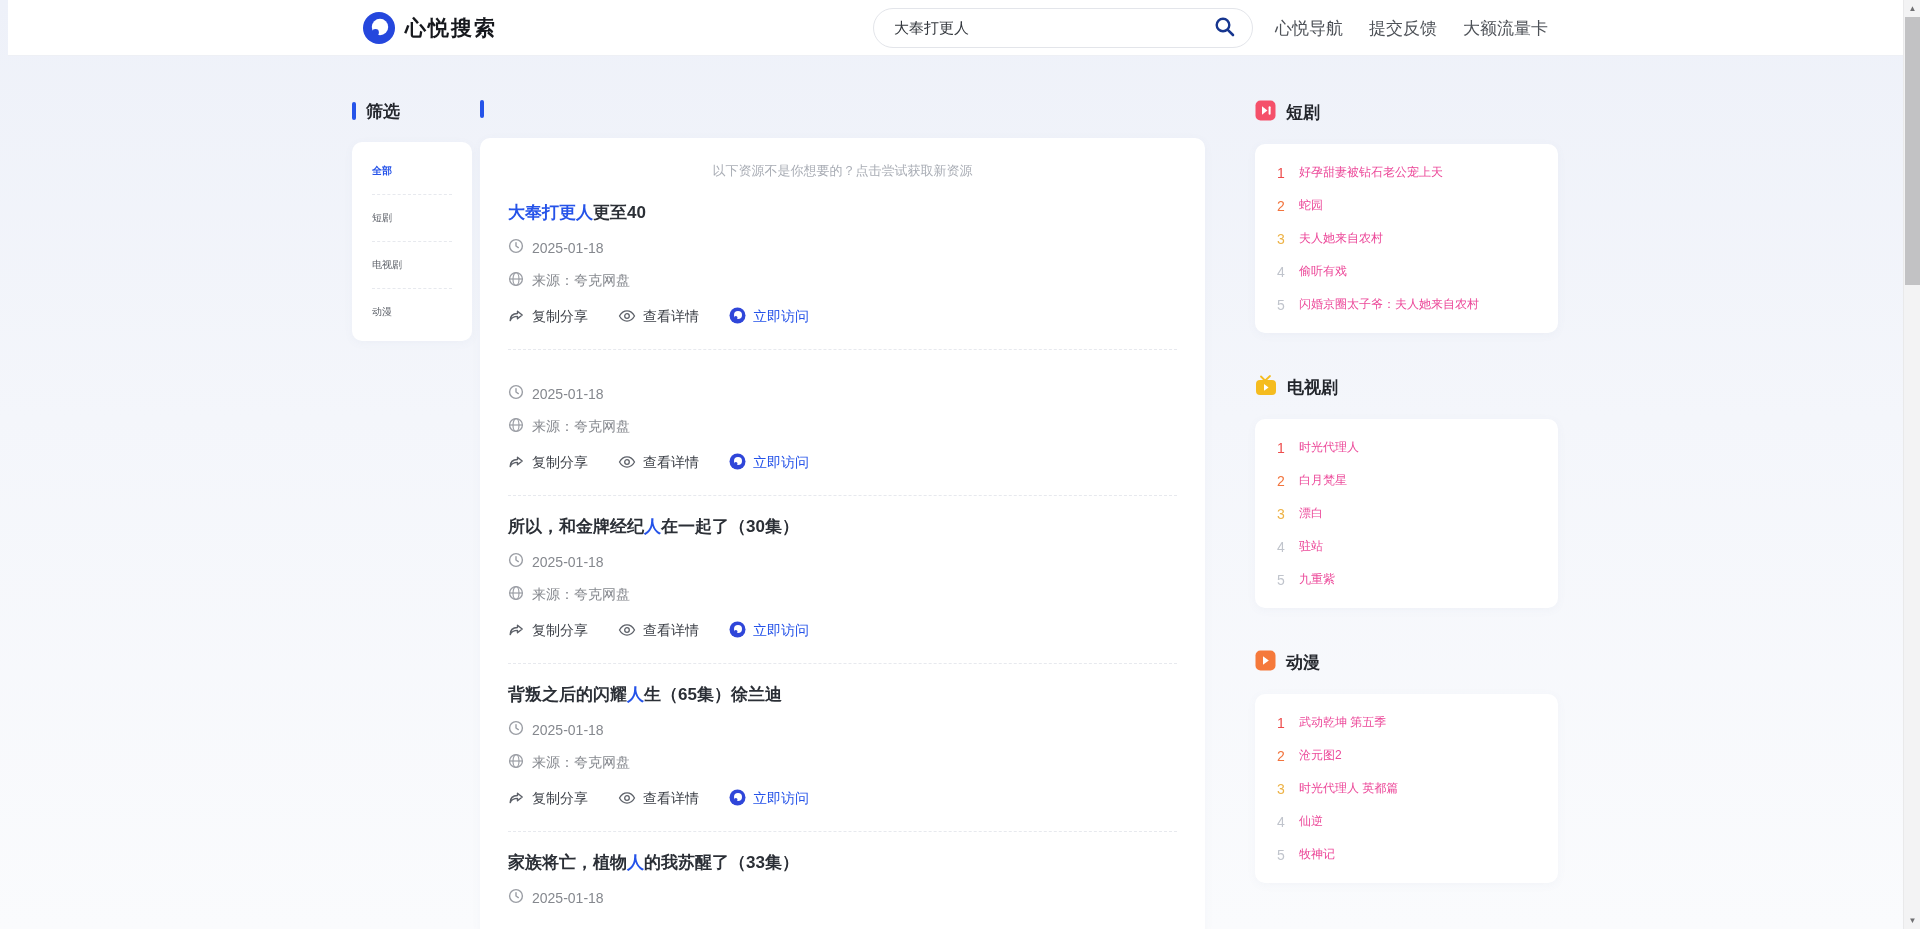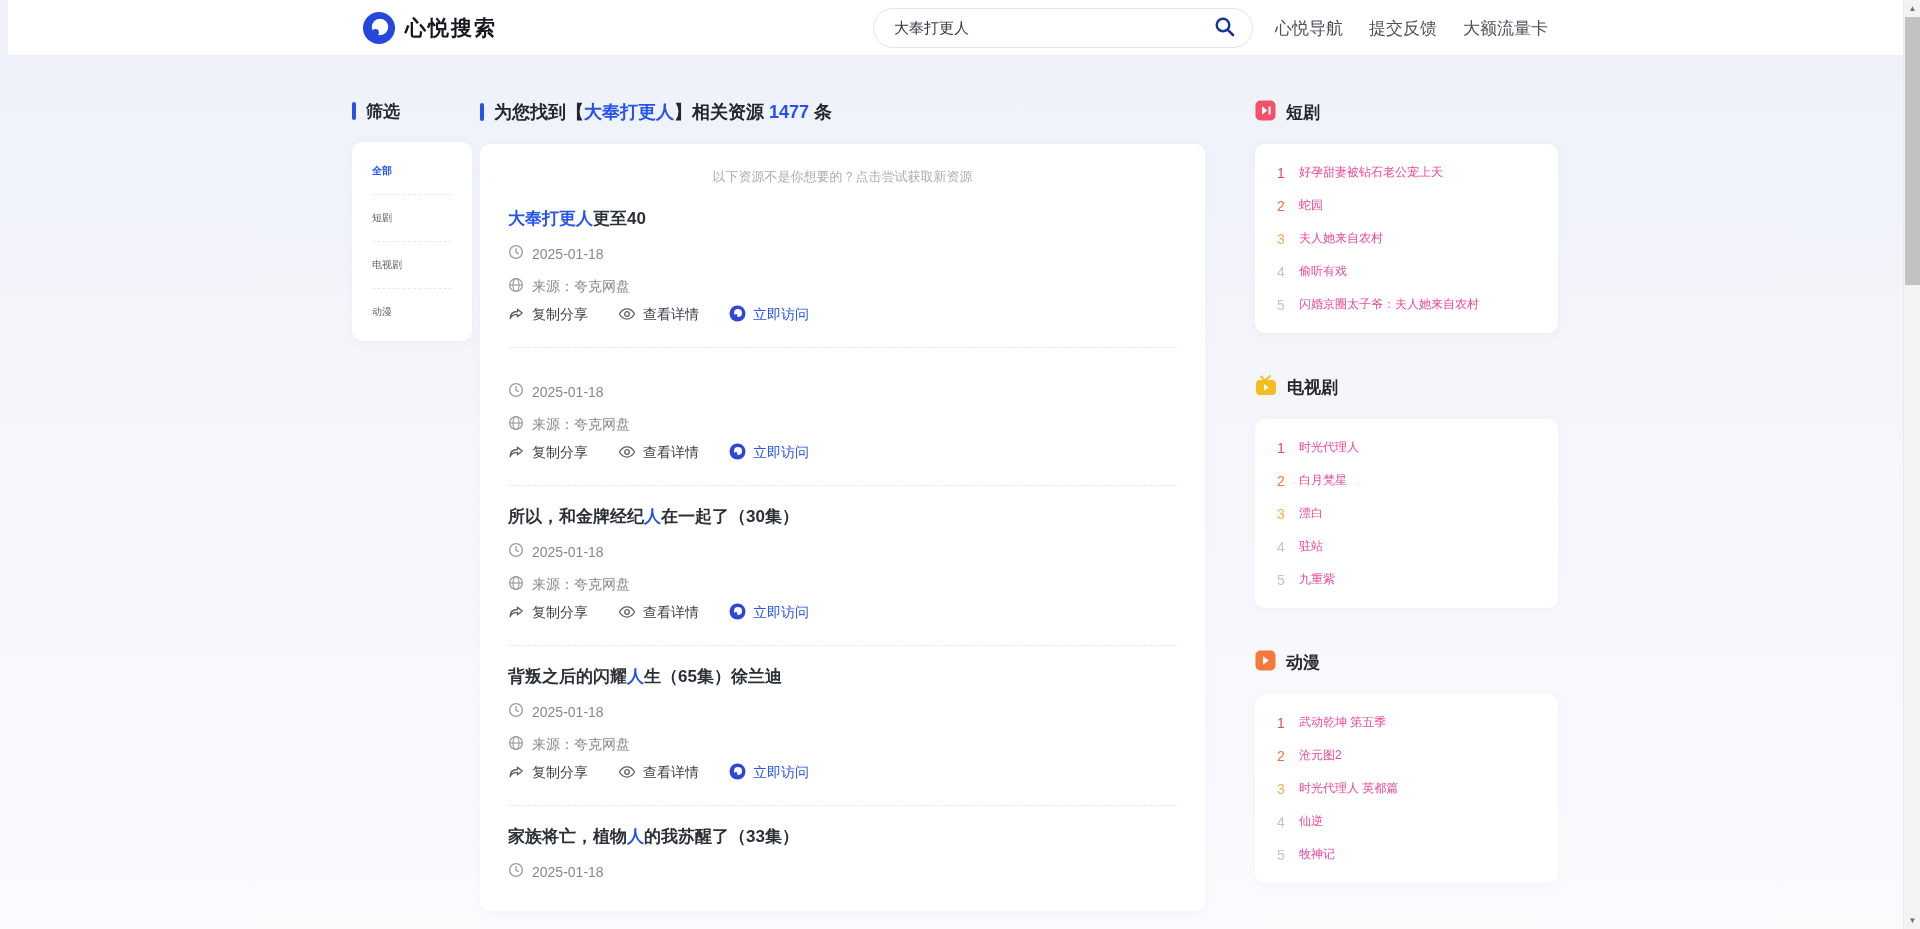--- a/index.html
+++ b/index.html
@@ -54,21 +54,21 @@
     margin-top:20px; background:#fff; border-radius:10px;
     box-shadow:0 2px 10px rgba(100,115,150,.05); padding:20px 28px 8px;
   }
   .hint { text-align:center; font-size:13px; color:#a9adb5; padding:4px 0 2px; cursor:pointer; }
   .result { padding:20px 0 22px; border-bottom:1px dashed #e7e9ee; }
   .result:last-child { border-bottom:none; }
   .r-title { font-size:17px; font-weight:bold; color:#2b2f36; line-height:22px; cursor:pointer; }
   .r-title .hl { color:#2553e9; }
   .meta { display:flex; align-items:center; gap:8px; margin-top:14px; font-size:14px; color:#85888e; }
   .meta svg { flex:0 0 auto; }
-  .actions { display:flex; align-items:center; gap:30px; margin-top:9px; }
+  .actions { display:flex; align-items:center; gap:30px; margin-top:17px; }
   .act { display:flex; align-items:center; gap:7px; font-size:14px; color:#3a3e45; cursor:pointer; }
   .act.visit { color:#2553e9; }
 
   
   .rank-col { position:absolute; left:1255px; top:100px; width:303px; }
   .rank-sec { margin-bottom:42px; }
   .rank-head { display:flex; align-items:center; gap:10px; }
   .rank-card { margin-top:19px; background:#fff; border-radius:10px; box-shadow:0 2px 10px rgba(100,115,150,.05); padding:12px 20px; }
   .rank-item { display:flex; align-items:center; gap:12px; padding:8px 0; cursor:pointer; }
   .rank-no { width:12px; font-size:14px; text-align:center; flex:0 0 auto; }
@@ -123,23 +123,20 @@
       <div class="filter-item active">全部</div>
       <div class="filter-item">短剧</div>
       <div class="filter-item">电视剧</div>
       <div class="filter-item">动漫</div>
     </div>
 </aside>
 
 <main class="main-col">
   <div class="summary">
     <span class="sec-bar"></span>
-    <span class="summary-text">
-      <span>为您找到【</span><span class="hl">大奉打更人</span><span>】相关资源 </span><span class="hl">1477</span><span> 条</span>
-    </span>
   </div>
 
   <div class="results-card">
     <div class="hint">以下资源不是你想要的？点击尝试获取新资源</div>
     <div id="results-list">
         <div class="result">
           <div class="r-title"><span class="hl">大奉打更人</span><span>更至40</span></div>
           <div class="meta">
             <span><svg width="16" height="16" viewBox="0 0 16 16">
                 <circle cx="8" cy="8" r="6.4" fill="none" stroke="#9b9ea5" stroke-width="1.4"></circle>

